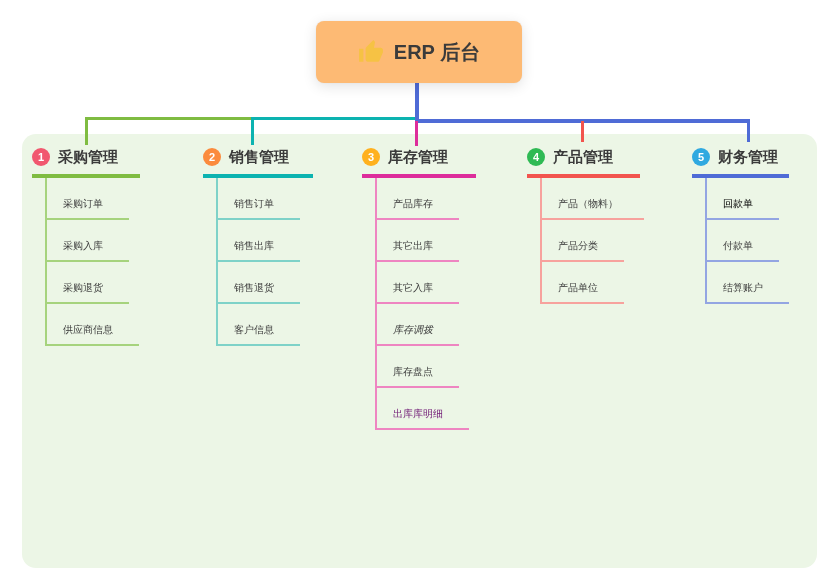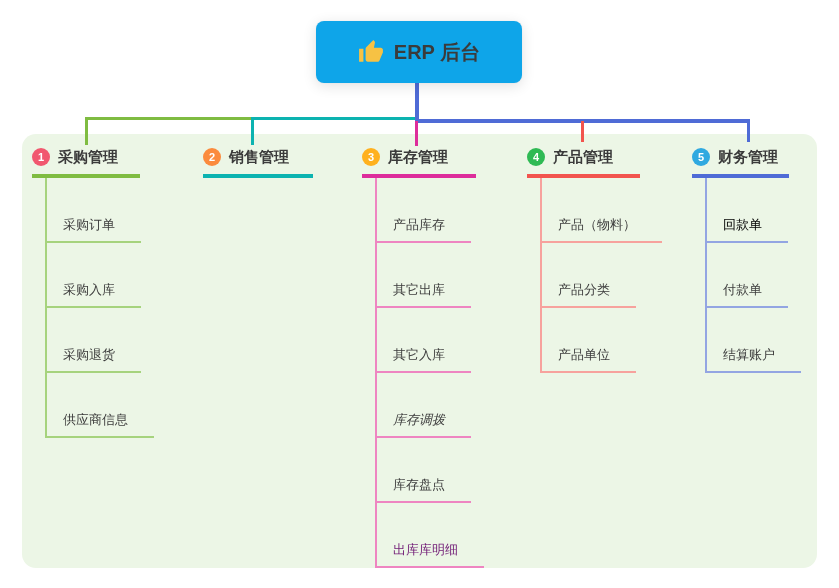--- a/index.html
+++ b/index.html
@@ -4,41 +4,41 @@
 <style>
   html,body { margin:0; padding:0; }
   body {
     width:839px; height:588px; background:#ffffff; position:relative; overflow:hidden;
     font-family:"Liberation Sans","DejaVu Sans",sans-serif;
   }
   .panel { position:absolute; left:22px; top:134px; width:795px; height:434px; border-radius:14px; }
   .line  { position:absolute; }
   .root-card {
     position:absolute; left:316px; top:21px; width:206px; height:62px;
-    background:#0ea5e9; border-radius:8px;
+    background:#fdba74; border-radius:8px;
     box-shadow:0 3px 14px rgba(0,0,0,.12), 0 0 2px rgba(0,0,0,.06);
     display:flex; align-items:center; justify-content:center; gap:10px;
     font-size:20px; font-weight:600; z-index:3;
   }
   .root-card .thumb { display:flex; align-items:center; }
   .branch { position:absolute; top:148px; z-index:2; }
   .branch-heading {
     display:flex; align-items:center; gap:8px; height:30px;
     box-sizing:border-box; padding-bottom:8px; border-bottom-style:solid; border-bottom-width:4px;
   }
   .badge {
     width:18px; height:18px; border-radius:50%; flex:none;
     color:#fff; font-size:11px; font-weight:700; line-height:18px; text-align:center;
   }
   .branch-title { font-size:15px; font-weight:700; white-space:nowrap; }
   .children { margin-left:13px; width:max-content; border-left-style:solid; border-left-width:2px; }
   .child {
-    display:flex; align-items:flex-end; height:65px; width:max-content;
+    display:flex; align-items:flex-end; height:42px; width:max-content;
     box-sizing:border-box; padding:0 26px 7px 16px; white-space:nowrap;
-    border-bottom-style:solid; border-bottom-width:2px; font-size:13px;
+    border-bottom-style:solid; border-bottom-width:2px; font-size:10px;
   }
 </style>
 </head>
 <body>
 
 <div class="panel" style="background: rgb(236, 246, 230);"></div>
 
 <div id="connectors">
     <div class="line" style="left: 85px; top: 117px; width: 167px; height: 3px; background: rgb(127, 188, 65);"></div>
     <div class="line" style="left: 252px; top: 117px; width: 165px; height: 3px; background: rgb(12, 179, 176);"></div>
@@ -71,20 +71,26 @@
         <div class="child" style="border-bottom-color: rgb(166, 211, 125); color: rgb(61, 61, 61);">采购入库</div>
         <div class="child" style="border-bottom-color: rgb(166, 211, 125); color: rgb(61, 61, 61);">采购退货</div>
         <div class="child" style="border-bottom-color: rgb(166, 211, 125); color: rgb(61, 61, 61);">供应商信息</div>
       </div>
     </div>
     <div class="branch" style="left: 203px;">
       <div class="branch-heading" style="width: 110px; border-bottom-color: rgb(12, 179, 176);">
         <span class="badge" style="background: rgb(251, 139, 61);">2</span>
         <span class="branch-title" style="color: rgb(59, 59, 59);">销售管理</span>
       </div>
+      <div class="children" style="border-left-color: rgb(126, 210, 200);">
+        <div class="child" style="border-bottom-color: rgb(126, 210, 200); color: rgb(61, 61, 61);">销售订单</div>
+        <div class="child" style="border-bottom-color: rgb(126, 210, 200); color: rgb(61, 61, 61);">销售出库</div>
+        <div class="child" style="border-bottom-color: rgb(126, 210, 200); color: rgb(61, 61, 61);">销售退货</div>
+        <div class="child" style="border-bottom-color: rgb(126, 210, 200); color: rgb(61, 61, 61);">客户信息</div>
+      </div>
     </div>
     <div class="branch" style="left: 362px;">
       <div class="branch-heading" style="width: 114px; border-bottom-color: rgb(221, 45, 155);">
         <span class="badge" style="background: rgb(255, 177, 30);">3</span>
         <span class="branch-title" style="color: rgb(59, 59, 59);">库存管理</span>
       </div>
       <div class="children" style="border-left-color: rgb(238, 133, 193);">
         <div class="child" style="border-bottom-color: rgb(238, 133, 193); color: rgb(61, 61, 61);">产品库存</div>
         <div class="child" style="border-bottom-color: rgb(238, 133, 193); color: rgb(61, 61, 61);">其它出库</div>
         <div class="child" style="border-bottom-color: rgb(238, 133, 193); color: rgb(61, 61, 61);">其它入库</div>

